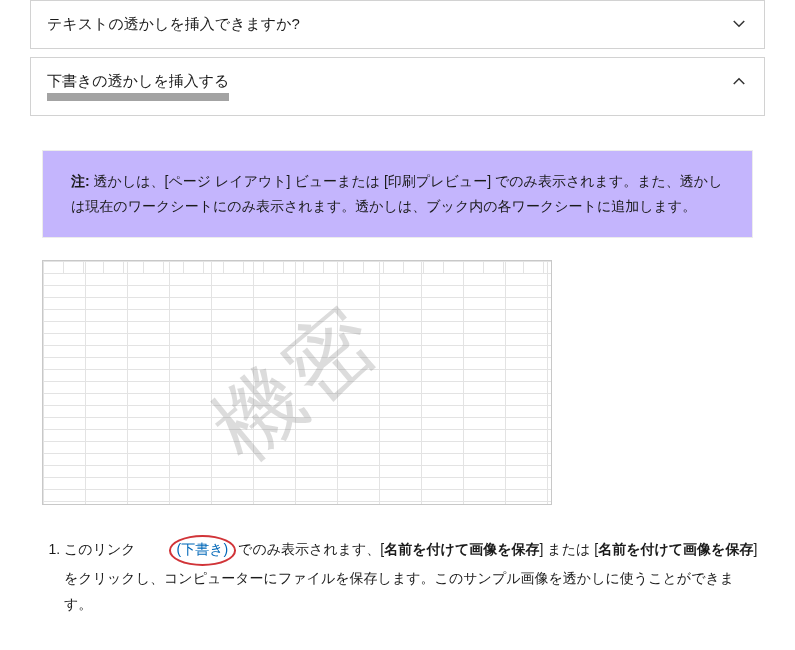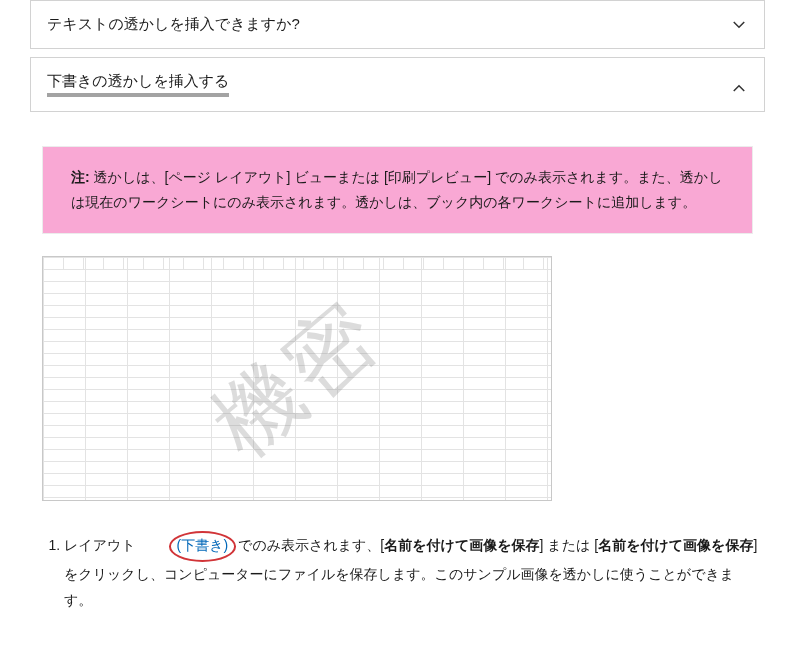--- a/index.html
+++ b/index.html
@@ -13,36 +13,36 @@
     width: 795px;
   }
   .wrap { padding: 0 30px 20px 30px; }
   .accordion-item {
     border: 1px solid #d2d2d2;
     margin-bottom: 8px;
   }
   .accordion-header {
     display: flex;
     justify-content: space-between;
-    align-items: flex-end;
+    align-items: flex-start;
     padding: 14px 16px;
     cursor: pointer;
   }
   .accordion-title { font-size: 15px; color: #1b1b1b; }
   .accordion-title.active {
-    border-bottom: 4px solid #a3a3a3;
+    border-bottom: 8px solid #a3a3a3;
     padding-bottom: 2px;
     display: inline-block;
   }
   .chevron { width: 18px; height: 18px; flex-shrink: 0; }
   .content { padding: 8px 0 0 0; }
   .intro { margin: 14px 0 10px 0; line-height: 1.7; }
   .note-box {
     border: 1px solid #ececec;
-    background: #f9a8d4;
+    background: #c4b5fd;
     padding: 18px 28px;
     margin: 18px 12px 22px 12px;
     line-height: 1.8;
   }
   .note-label { font-weight: 600; }
   .sample-img {
     width: 510px;
     height: 245px;
     border: 1px solid #c8c8c8;
     margin: 6px 0 30px 12px;
@@ -113,18 +113,18 @@
     <div class="note-box">
       <span class="note-label">注:</span><span> 透かしは、[ページ レイアウト] ビューまたは [印刷プレビュー] でのみ表示されます。また、透かしは現在のワークシートにのみ表示されます。透かしは、ブック内の各ワークシートに追加します。</span>
     </div>
 
     <div class="sample-img">
       <div class="watermark-text">機密</div>
     </div>
 
     <ol class="step-list">
       <li>
-        <span>レイアウト </span><a class="link"><span class="link-circle">(下書き)</span></a><span> でのみ表示されます、[</span><span class="bold">名前を付けて画像を保存</span><span>] または [</span><span class="bold">名前を付けて画像を保存</span><span>] をクリックし、コンピューターにファイルを保存します。このサンプル画像を透かしに使うことができます。</span>
+        <span>このリンク </span><a class="link"><span class="link-circle">(下書き)</span></a><span> でのみ表示されます、[</span><span class="bold">名前を付けて画像を保存</span><span>] または [</span><span class="bold">名前を付けて画像を保存</span><span>] をクリックし、コンピューターにファイルを保存します。このサンプル画像を透かしに使うことができます。</span>
       </li>
     </ol>
 
   </div>
 </div>
 
 </body></html>

